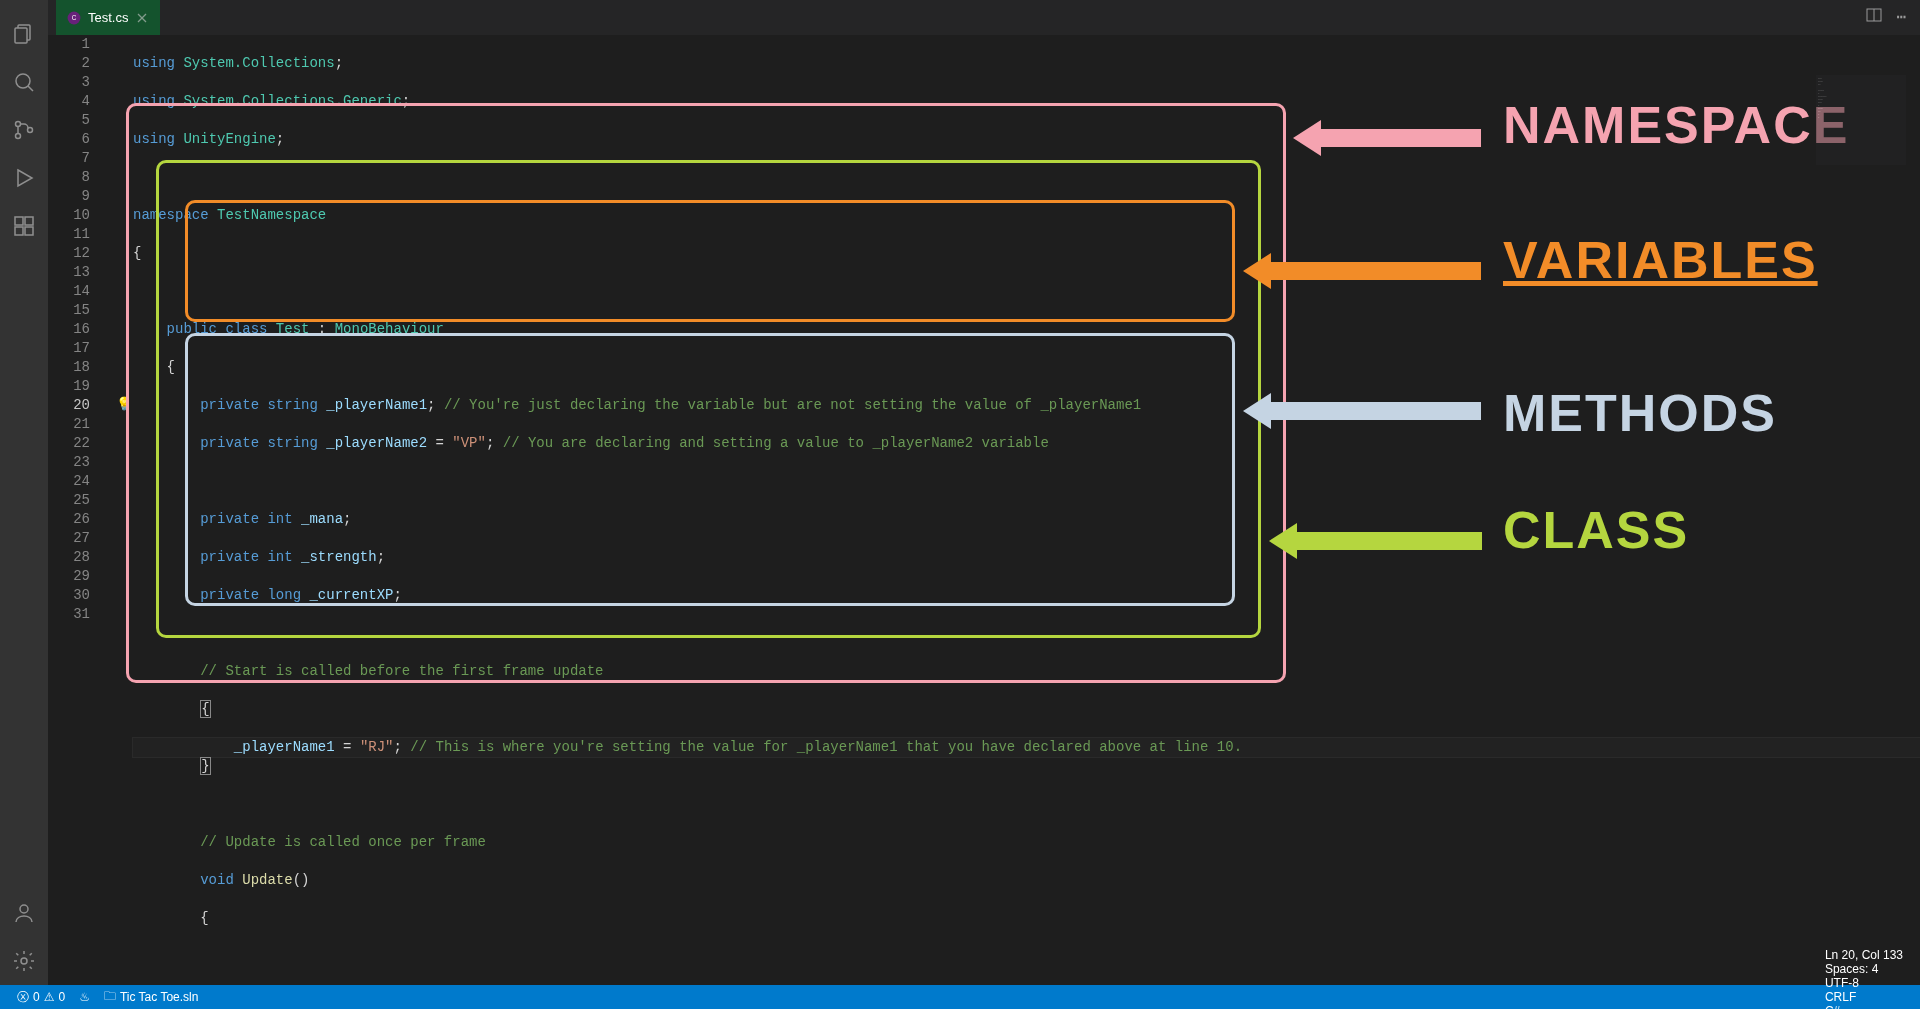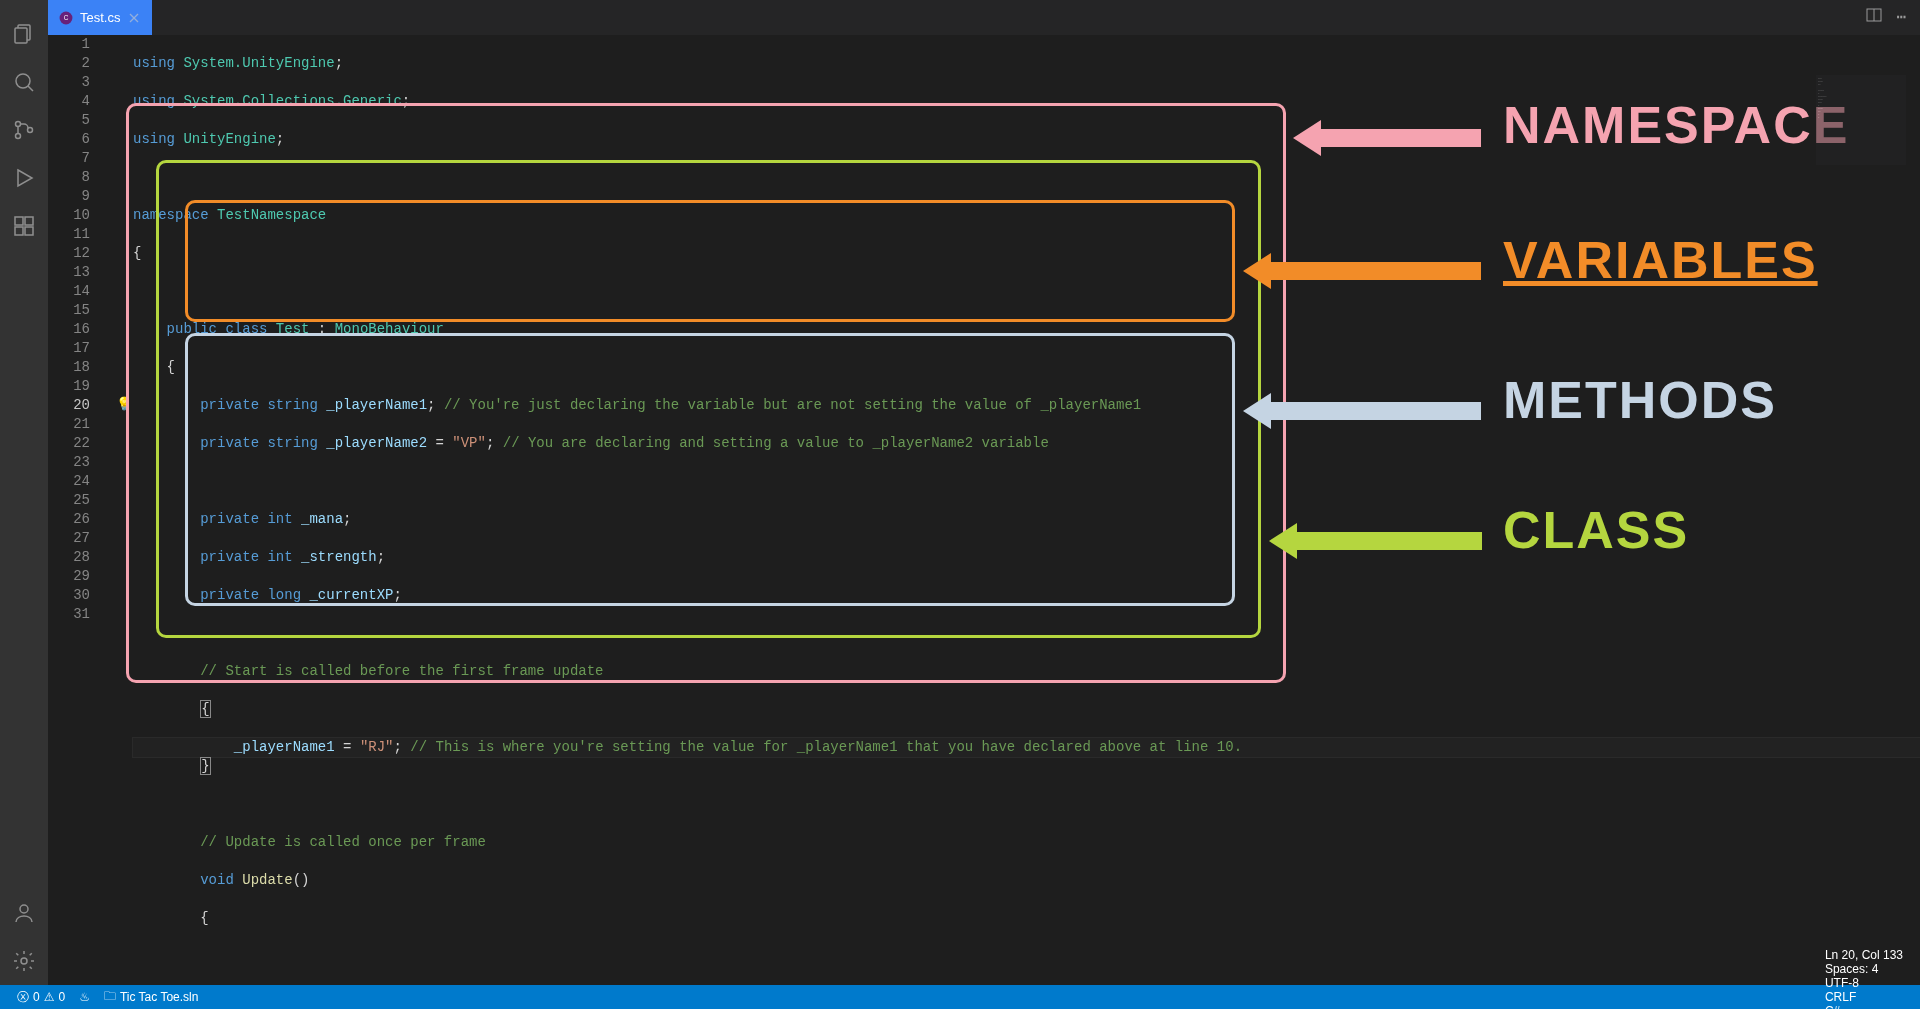--- a/index.html
+++ b/index.html
@@ -36,28 +36,29 @@
 .tab-bar {
   position: absolute;
   left: 48px; top: 0; right: 0;
   height: 35px;
   background: #252526;
   display: flex;
   align-items: center;
 }
 .tab {
   height: 35px;
-  background: #3b82f6;
+  background: #14532d;
   display: flex;
   align-items: center;
   padding: 0 10px;
   gap: 6px;
   font-size: 13px;
   color: #ffffff;
   font-family: -apple-system, 'Segoe UI', sans-serif;
+  margin-left: 8px;
 }
 .tab-cs-icon {
   width: 16px; height: 16px;
   display: inline-flex;
   align-items: center;
   justify-content: center;
 }
 .tab-close {
   width: 16px; height: 16px;
   display: inline-flex;
@@ -296,21 +297,21 @@
       <div class="ln">26</div>
       <div class="ln">27</div>
       <div class="ln">28</div>
       <div class="ln">29</div>
       <div class="ln">30</div>
       <div class="ln">31</div>
     </div>
   <span class="lightbulb" style="top:361px;">💡</span>
 
   <div class="code">
-<div class="ln"><span class="kw">using</span> <span class="type">System.UnityEngine</span><span class="punc">;</span></div>
+<div class="ln"><span class="kw">using</span> <span class="type">System.Collections</span><span class="punc">;</span></div>
 <div class="ln"><span class="kw">using</span> <span class="type">System.Collections.Generic</span><span class="punc">;</span></div>
 <div class="ln"><span class="kw">using</span> <span class="type">UnityEngine</span><span class="punc">;</span></div>
 <div class="ln"></div>
 <div class="ln"><span class="kw">namespace</span> <span class="type">TestNamespace</span></div>
 <div class="ln"><span class="punc">{</span></div>
 <div class="ln"></div>
 <div class="ln">    <span class="kw">public</span> <span class="kw">class</span> <span class="type">Test</span><span class="punc"> : </span><span class="type">MonoBehaviour</span></div>
 <div class="ln">    <span class="punc">{</span></div>
 <div class="ln">        <span class="kw">private</span> <span class="kw">string</span> <span class="var">_playerName1</span><span class="punc">;</span> <span class="cmt">// You're just declaring the variable but are not setting the value of _playerName1</span></div>
 <div class="ln">        <span class="kw">private</span> <span class="kw">string</span> <span class="var">_playerName2</span><span class="punc"> = </span><span class="str">"VP"</span><span class="punc">;</span> <span class="cmt">// You are declaring and setting a value to _playerName2 variable</span></div>
@@ -352,21 +353,21 @@
       <div class="head"></div>
       <div class="shaft" style="width:210px;"></div>
     </div>
   <div class="arrow green" style="left:1221px; top:488px;">
       <div class="head"></div>
       <div class="shaft" style="width:185px;"></div>
     </div>
 
   <div class="label pink" style="left:1455px; top:60px;">NAMESPACE</div>
   <div class="label orange" style="left:1455px; top:195px;text-decoration:underline;">VARIABLES</div>
-  <div class="label light" style="left:1455px; top:335px;">METHODS</div>
+  <div class="label light" style="left:1455px; top:348px;">METHODS</div>
   <div class="label green" style="left:1455px; top:465px;">CLASS</div>
 
   <div class="minimap">▬▬▬<br>▬▬▬▬<br>▬▬<br><br>▬▬▬▬▬<br>▬<br>▬▬▬▬▬▬▬<br>▬▬▬▬<br>▬▬▬<br>▬<br>▬▬▬▬<br>▬▬<br>▬<br>▬</div>
 </div>
 
 <div class="status-bar">
   <div class="sb-item">
     <span>ⓧ</span>
       <span>0</span>
     <span>⚠</span>

